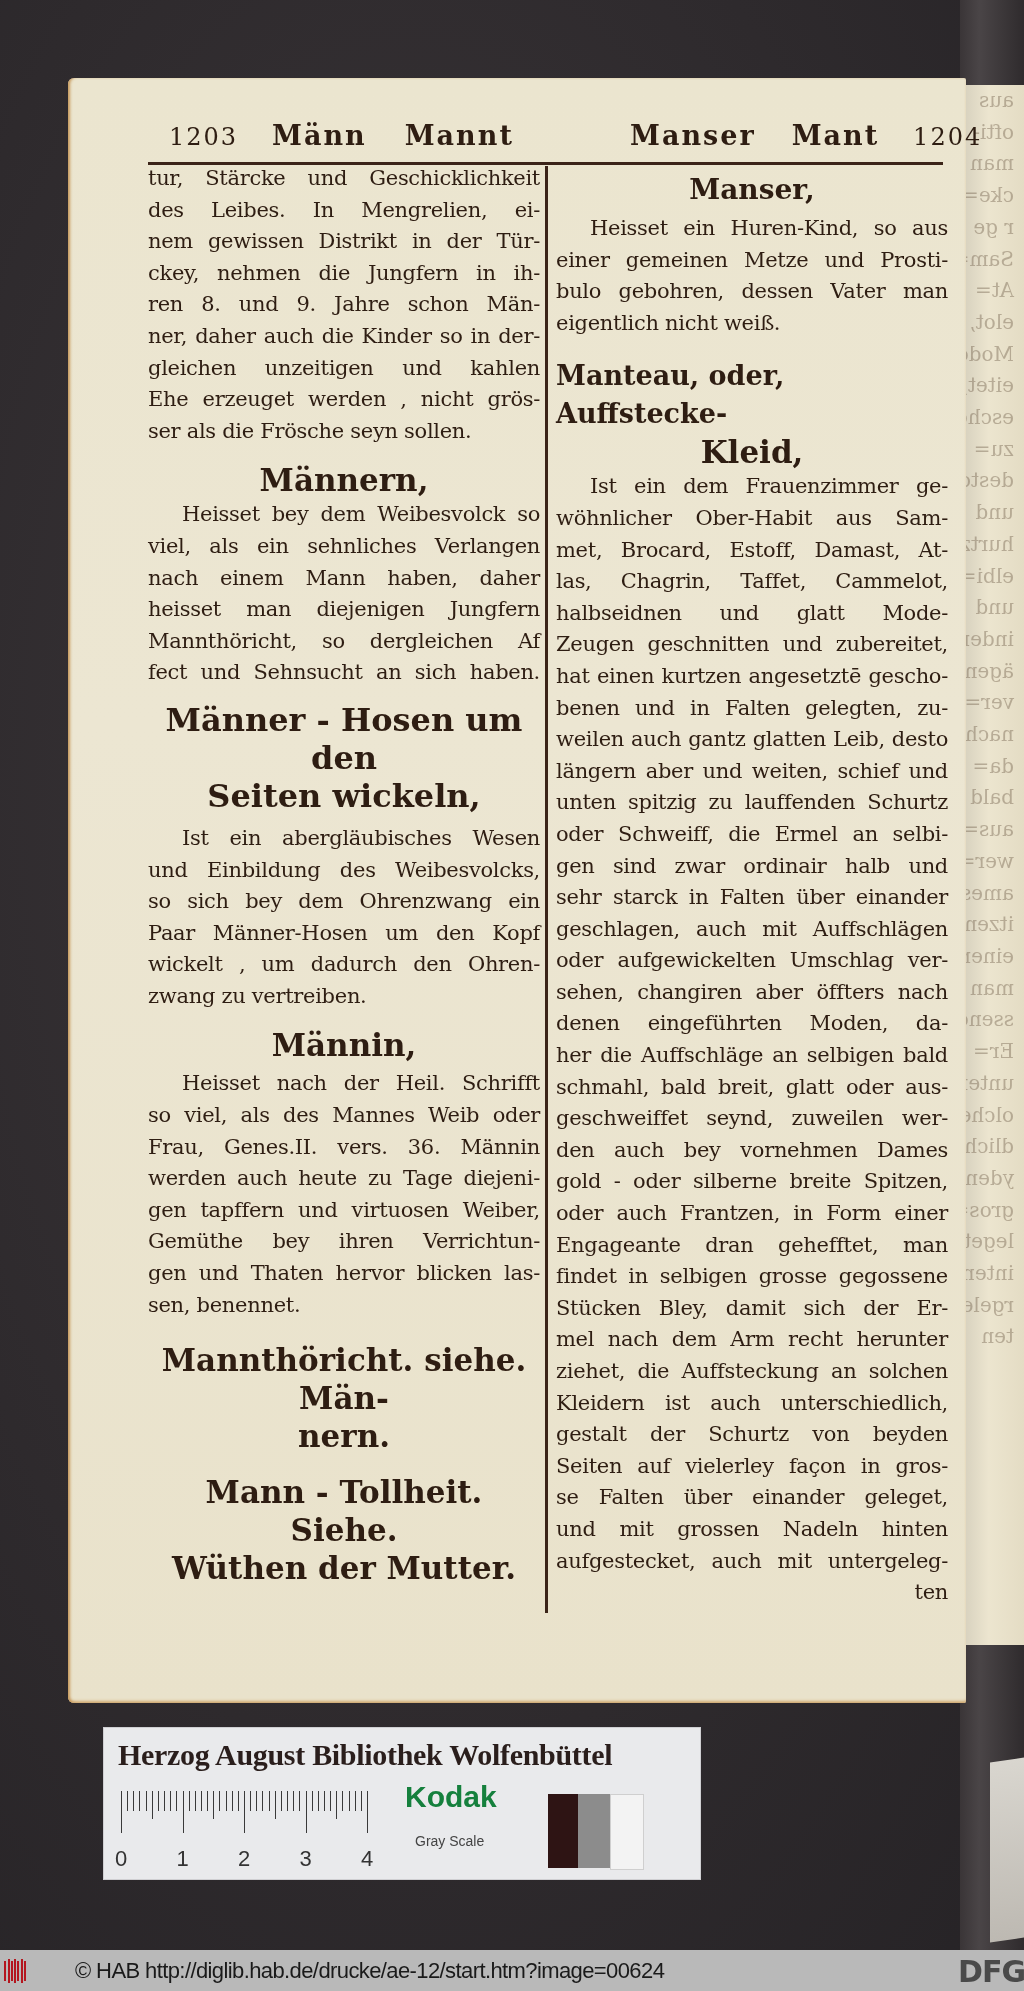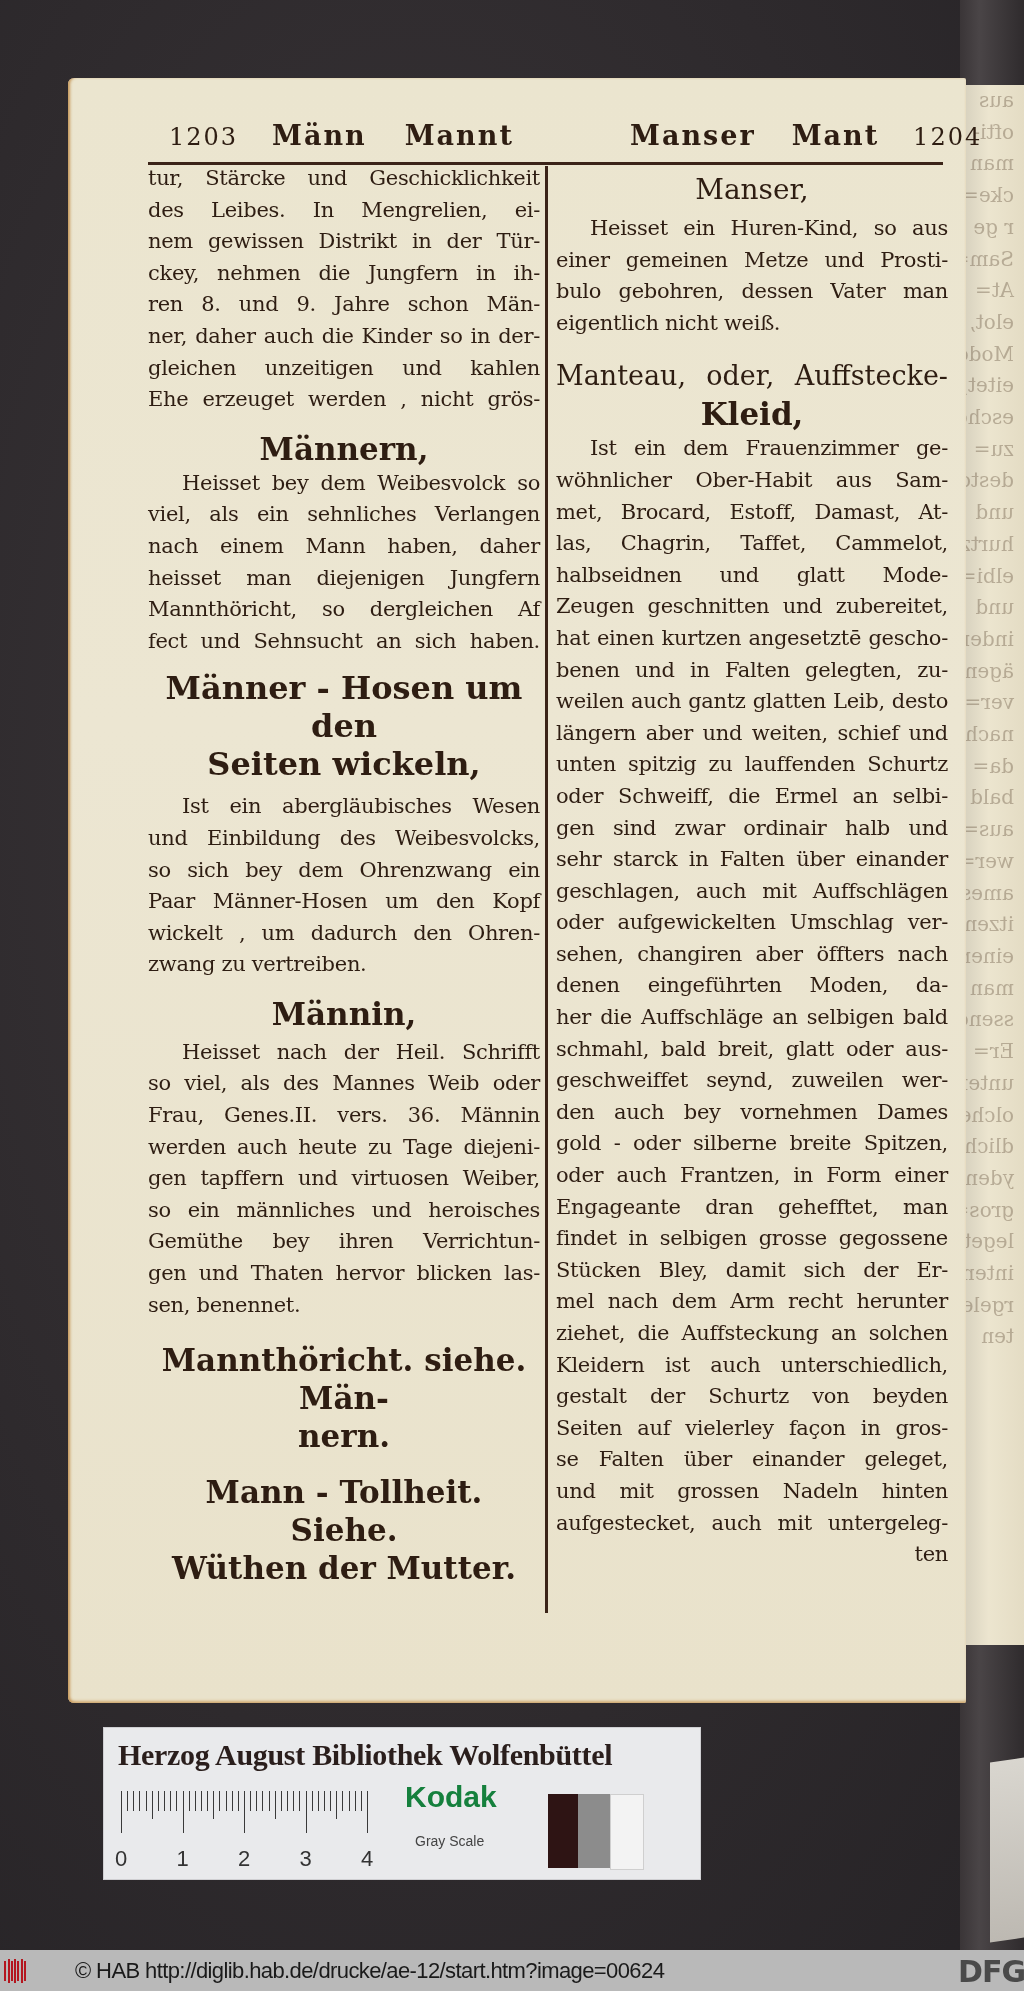--- a/index.html
+++ b/index.html
@@ -64,21 +64,21 @@
   .col.left { left: 148px; width: 392px; }
   .col.right { left: 556px; width: 392px; }
   .col .ln { display: block; white-space: nowrap; text-align: justify; text-align-last: justify; }
   .col .ln.last { text-align-last: left; }
   .col .ln.indent { padding-left: 34px; }
   .col .ln.right-al { text-align-last: right; }
   .head {
     font-weight: bold; text-align: center; font-size: 31px;
     line-height: 38px; display: block; letter-spacing: 0;
   }
-  .head.roman { font-weight: normal; font-size: 28px; }
+  .head.roman { font-weight: bold; font-size: 28px; }
   .head.big { font-size: 32px; }
   .label-card {
     position: absolute; left: 103px; top: 1727px; width: 596px; height: 151px;
     background: #e9eaec; border: 1px solid #cfcfd2;
   }
   .label-title {
     position: absolute; left: 14px; top: 10px; font-family: "Liberation Serif", serif;
     font-weight: bold; font-size: 30px; color: #2a1e1c; letter-spacing: -0.3px;
     white-space: nowrap;
     text-align: right;
@@ -181,20 +181,21 @@
 <div class="col left">
   <div>
     <span class="ln">tur, Stärcke und Geschicklichkeit</span>
     <span class="ln">des Leibes.  In Mengrelien, ei-</span>
     <span class="ln">nem gewissen Distrikt in der Tür-</span>
     <span class="ln">ckey, nehmen die Jungfern in ih-</span>
     <span class="ln">ren 8. und 9. Jahre schon Män-</span>
     <span class="ln">ner, daher auch die Kinder so in der-</span>
     <span class="ln">gleichen unzeitigen und kahlen</span>
     <span class="ln">Ehe erzeuget werden , nicht grös-</span>
+    <span class="ln last">ser als die Frösche seyn sollen.</span>
   </div>
 
   <div style="height:14px"></div>
   <span class="head">Männern,</span>
   <div>
     <span class="ln indent">Heisset bey dem Weibesvolck so</span>
     <span class="ln">viel, als ein sehnliches Verlangen</span>
     <span class="ln">nach einem Mann haben, daher</span>
     <span class="ln">heisset man  diejenigen Jungfern</span>
     <span class="ln">Mannthöricht, so dergleichen Af</span>
@@ -216,21 +217,20 @@
 
   <div style="height:14px"></div>
   <span class="head">Männin,</span>
   <div style="height:4px"></div>
   <div>
     <span class="ln indent">Heisset nach der Heil. Schrifft</span>
     <span class="ln">so viel, als des Mannes Weib oder</span>
     <span class="ln">Frau, Genes.II. vers. 36. Männin</span>
     <span class="ln">werden auch heute zu Tage diejeni-</span>
     <span class="ln">gen tapffern und virtuosen Weiber,</span>
-    <span class="ln">so ein männliches und heroisches</span>
     <span class="ln">Gemüthe bey ihren Verrichtun-</span>
     <span class="ln">gen und Thaten hervor blicken las-</span>
     <span class="ln last">sen, benennet.</span>
   </div>
 
   <div style="height:20px"></div>
   <span class="head">Mannthöricht. siehe. Män-</span>
   <span class="head">nern.</span>
 
   <div style="height:18px"></div>

